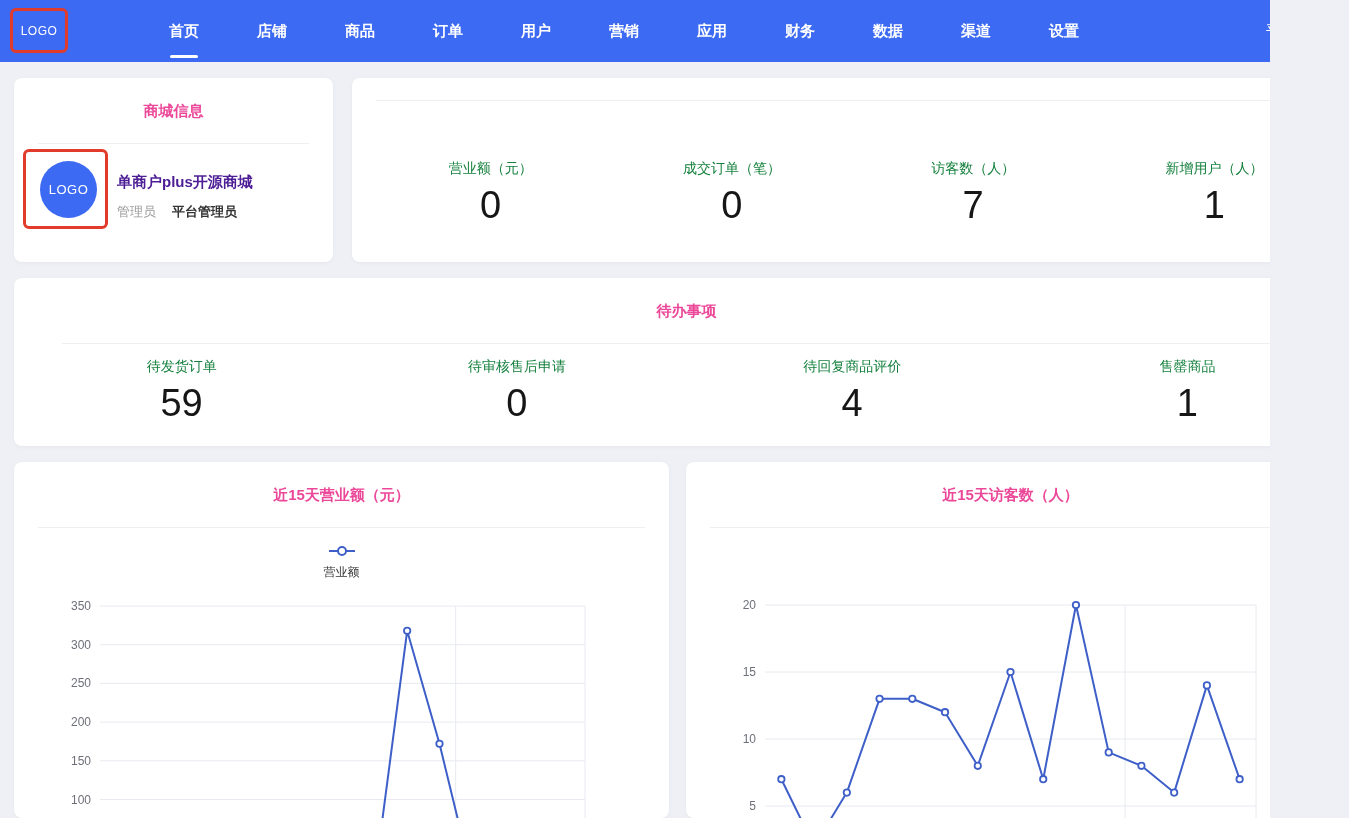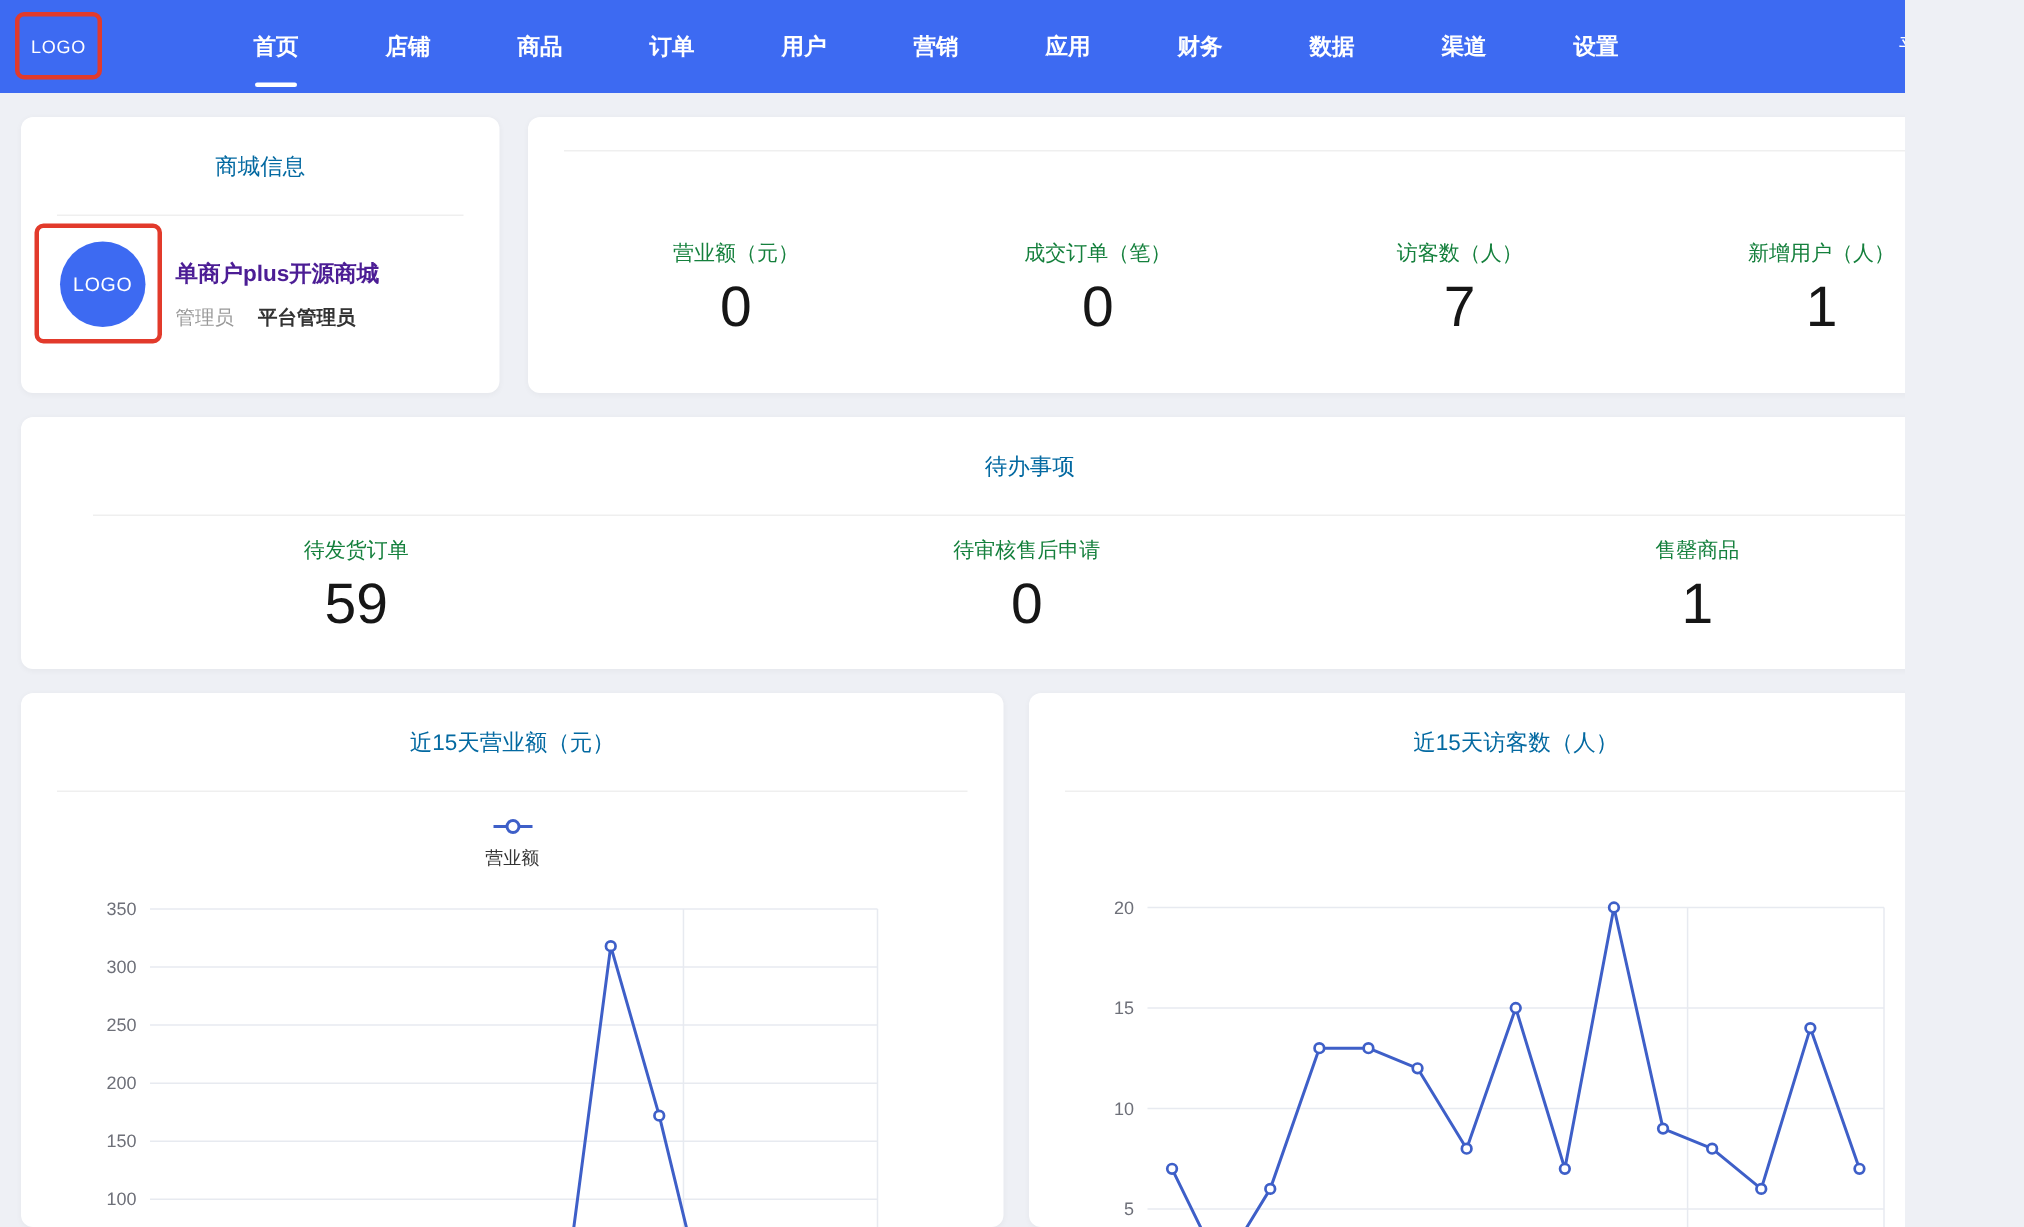--- a/index.html
+++ b/index.html
@@ -15,21 +15,21 @@
   .nav-menu { position:absolute; left:169px; top:0; height:62px; display:flex; gap:58px; }
   .nav-item { position:relative; height:62px; display:flex; align-items:center; color:#fff;
               font-size:15px; font-weight:600; cursor:pointer; white-space:nowrap; }
   .nav-item.active::after { content:""; position:absolute; left:50%; transform:translateX(-50%);
               bottom:4px; width:28px; height:3px; background:#fff; border-radius:2px; }
   .nav-user { position:absolute; right:13px; top:0; height:62px; display:flex; align-items:center;
               color:#fff; font-size:14px; font-weight:500; cursor:pointer; }
 
   
   .card { position:absolute; background:#fff; border-radius:8px; box-shadow:0 1px 4px rgba(0,0,0,.04); }
-  .card-title { font-size:15px; font-weight:400; color:#0369a1; padding:24px 24px 0 24px; }
+  .card-title { font-size:15px; font-weight:700; color:#ec4899; padding:24px 24px 0 24px; }
   .card-divider { height:1px; background:#efefef; margin:22px 24px 0 24px; }
 
   .card-shop   { left:14px;  top:78px;  width:319px; height:184px; }
   .card-today  { left:352px; top:78px;  width:983px; height:184px; }
   .card-todo   { left:14px;  top:278px; width:1321px; height:168px;padding-left:24px; }
   .card-chart-left  { left:14px;  top:462px; width:655px; height:356px; overflow:hidden; }
   .card-chart-right { left:686px; top:462px; width:649px; height:356px; overflow:hidden; }
 
   
   .shop-avatar-annotation { position:absolute; left:9px; top:71px; width:85px; height:80px;
@@ -120,20 +120,24 @@
     <div class="card-title">待办事项</div>
     <div class="card-divider"></div>
     <div class="stats-row">
       <div class="stat-col">
         <div class="stat-label">待发货订单</div>
         <div class="stat-value">59</div>
       </div>
       <div class="stat-col">
         <div class="stat-label">待审核售后申请</div>
         <div class="stat-value">0</div>
+      </div>
+      <div class="stat-col">
+        <div class="stat-label">待回复商品评价</div>
+        <div class="stat-value">4</div>
       </div>
       <div class="stat-col">
         <div class="stat-label">售罄商品</div>
         <div class="stat-value">1</div>
       </div>
     </div>
   </div>
 
   <div class="card card-chart-left">
     <div class="card-title">近15天营业额（元）</div>

